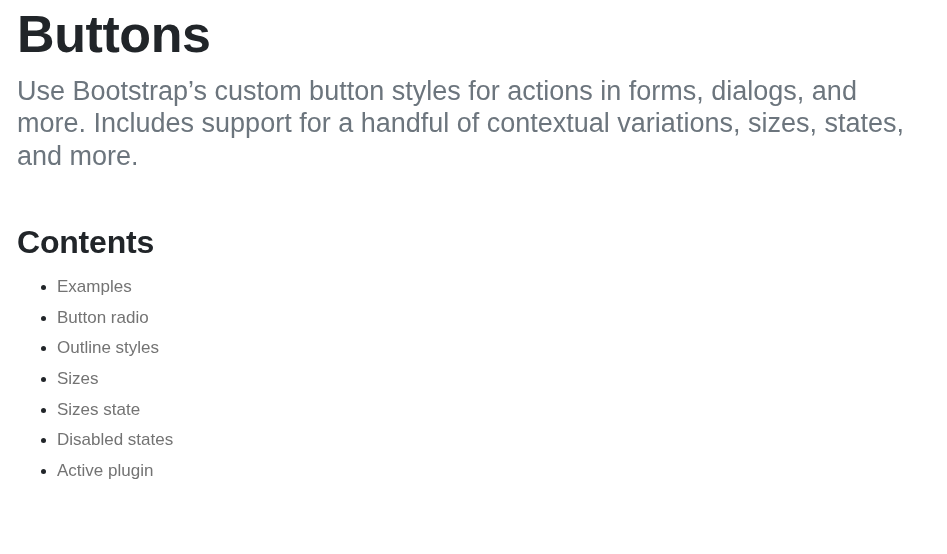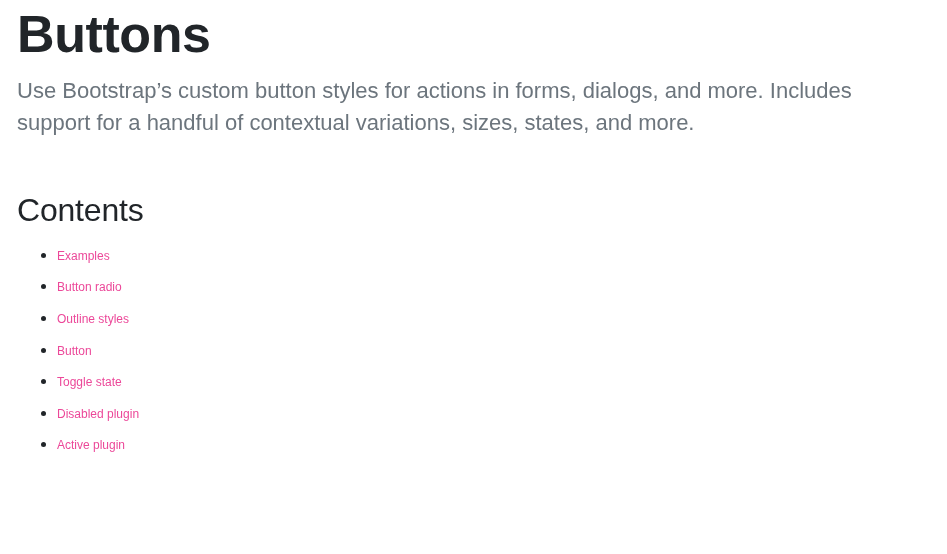--- a/index.html
+++ b/index.html
@@ -35,33 +35,33 @@
     font-size: 52px;
     line-height: 1.05;
     font-weight: 700;
     color: #212529;
     letter-spacing: -0.4px;
   }
 
   p.lead {
     margin: 0;
     padding-top: 13px;
-    font-size: 22px;
+    font-size: 27px;
     line-height: 32.5px;
     font-weight: 400;
     color: #6c757d;
     max-width: 912px;
   }
 
   h2.contents-title {
     margin: 0;
     padding-top: 53px;
     font-size: 32px;
     line-height: 1.1;
-    font-weight: 400;
+    font-weight: 700;
     color: #212529;
     letter-spacing: -0.2px;
   }
 
   ul.toc {
     margin: 0;
     padding-top: 12px;
     padding-left: 40px;
     list-style-type: disc;
   }
@@ -87,23 +87,23 @@
     font-size: 17px;
     line-height: 30.6px;
   }
 
   ul.toc-sub > li::marker {
     color: #212529;
     font-size: 14px;
   }
 
   a.toc-link {
-    color: #ec4899;
+    color: #737373;
     text-decoration: none;
-    font-size: 12px;
+    font-size: 17px;
   }
 </style>
 </head>
 <body>
 
 <div class="page">
   <div class="content">
 
     <h1 class="page-title">Buttons</h1>
 
@@ -115,27 +115,27 @@
       <li>
         <a class="toc-link" href="#">Examples</a>
       </li>
       <li>
         <a class="toc-link" href="#">Button radio</a>
       </li>
       <li>
         <a class="toc-link" href="#">Outline styles</a>
       </li>
       <li>
-        <a class="toc-link" href="#">Button</a>
+        <a class="toc-link" href="#">Sizes</a>
       </li>
       <li>
-        <a class="toc-link" href="#">Toggle state</a>
+        <a class="toc-link" href="#">Sizes state</a>
       </li>
       <li>
-        <a class="toc-link" href="#">Disabled plugin</a>
+        <a class="toc-link" href="#">Disabled states</a>
       </li>
       <li>
         <a class="toc-link" href="#">Active plugin</a>
       </li>
     </ul>
 
   </div>
 </div>
 
 </body></html>

